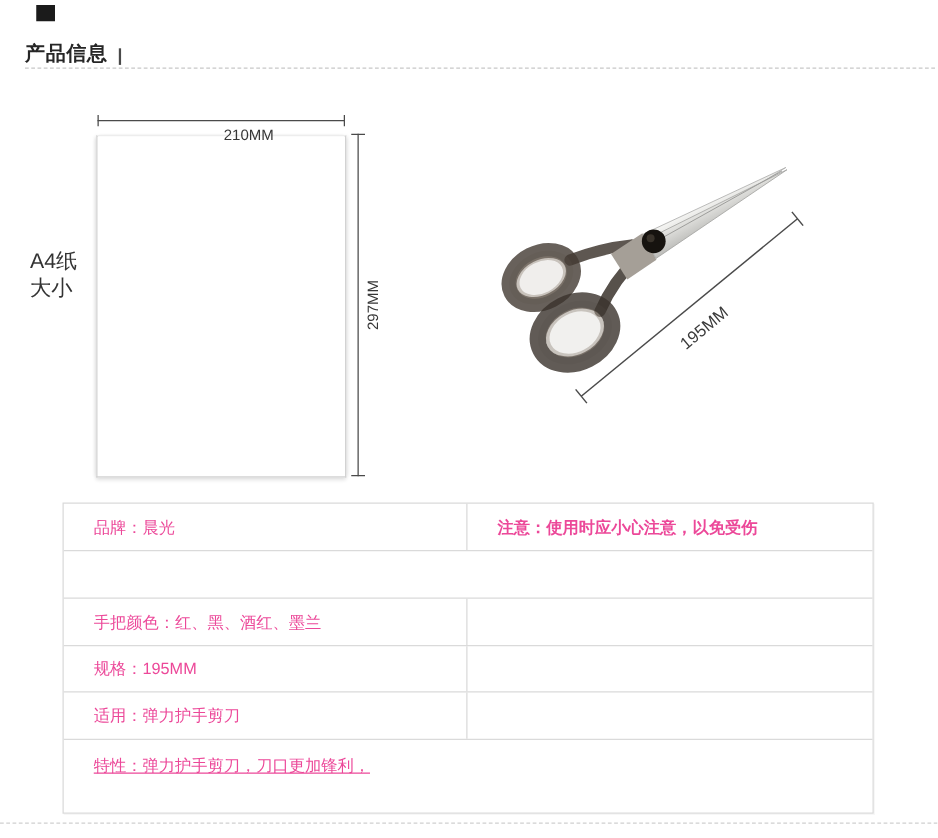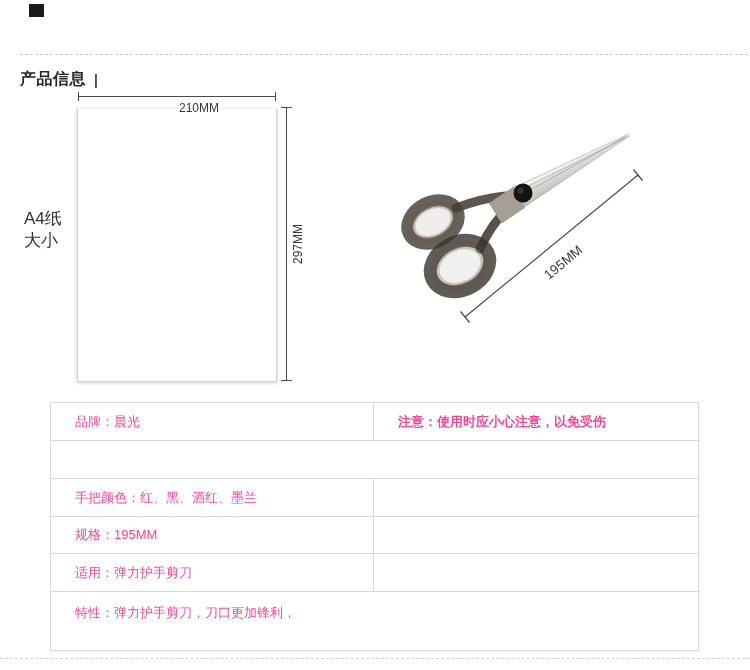--- a/index.html
+++ b/index.html
@@ -13,38 +13,38 @@
 
   
   .corner-mark {
     position: absolute; left: 29px; top: 4px;
     width: 15px; height: 13px; background: #1b1b1b;
   }
 
   
   .sec-header {
     position: absolute; left: 20px; top: 33px;
-    display: flex; align-items: center; white-space: nowrap; margin-top: 36px;
+    display: flex; align-items: center; white-space: nowrap;
   }
   .sec-header .cn { font-size: 16px; font-weight: bold; color: #262626; letter-spacing: 0.5px; }
   .sec-header .sep { font-size: 14px; color: #4a4a4a; margin: 0 7px 0 8px; font-weight: bold; }
   .sec-header .en { font-size: 13px; color: #9b9b9b; letter-spacing: 1.6px; }
 
   .dash-top {
     position: absolute; left: 20px; right: 2px; top: 54px;
     border-top: 1px dashed #c8c8c8; height: 0;
   }
   .dash-bottom {
     position: absolute; left: 0; right: 0; top: 658px;
     border-top: 1px dashed #cfcfcf; height: 0;
   }
 
   
   .a4-label {
-    position: absolute; left: 24px; top: 208px;
+    position: absolute; left: 24px; top: 198px;
     font-size: 17px; color: #333; line-height: 22px;
   }
   .paper {
     position: absolute; left: 77px; top: 108px;
     width: 198px; height: 272px; background: #fff;
     border: 1px solid #d2d2d2; border-top-color: #ededed;
     box-shadow: 0 2px 3px rgba(0,0,0,0.12), 2px 0 3px -1px rgba(0,0,0,0.07), -2px 0 3px -1px rgba(0,0,0,0.07);
   }
   .dim-h { position: absolute; left: 78px; top: 92px; width: 198px; height: 9px; }
   .dim-h .line { position: absolute; left: 0; right: 0; top: 4px; height: 1px; background: #4a4a4a; }
@@ -81,20 +81,21 @@
   .spec-row.last { height: 57px; border-bottom: none; }
   .cell-l {
     width: 323px; box-sizing: border-box;
     border-right: 1px solid #dadada;
     display: flex; align-items: center; padding-left: 24px;
   }
   .cell-r { flex: 1; display: flex; align-items: center; padding-left: 24px; font-weight: bold; }
   .cell-full {
     width: 100%; box-sizing: border-box;
     padding: 12px 24px 0 24px;
+    text-decoration: underline;
   }
 </style>
 </head>
 <body>
 
 <div class="page">
 
   <div class="corner-mark"></div>
 
   <div class="sec-header">

